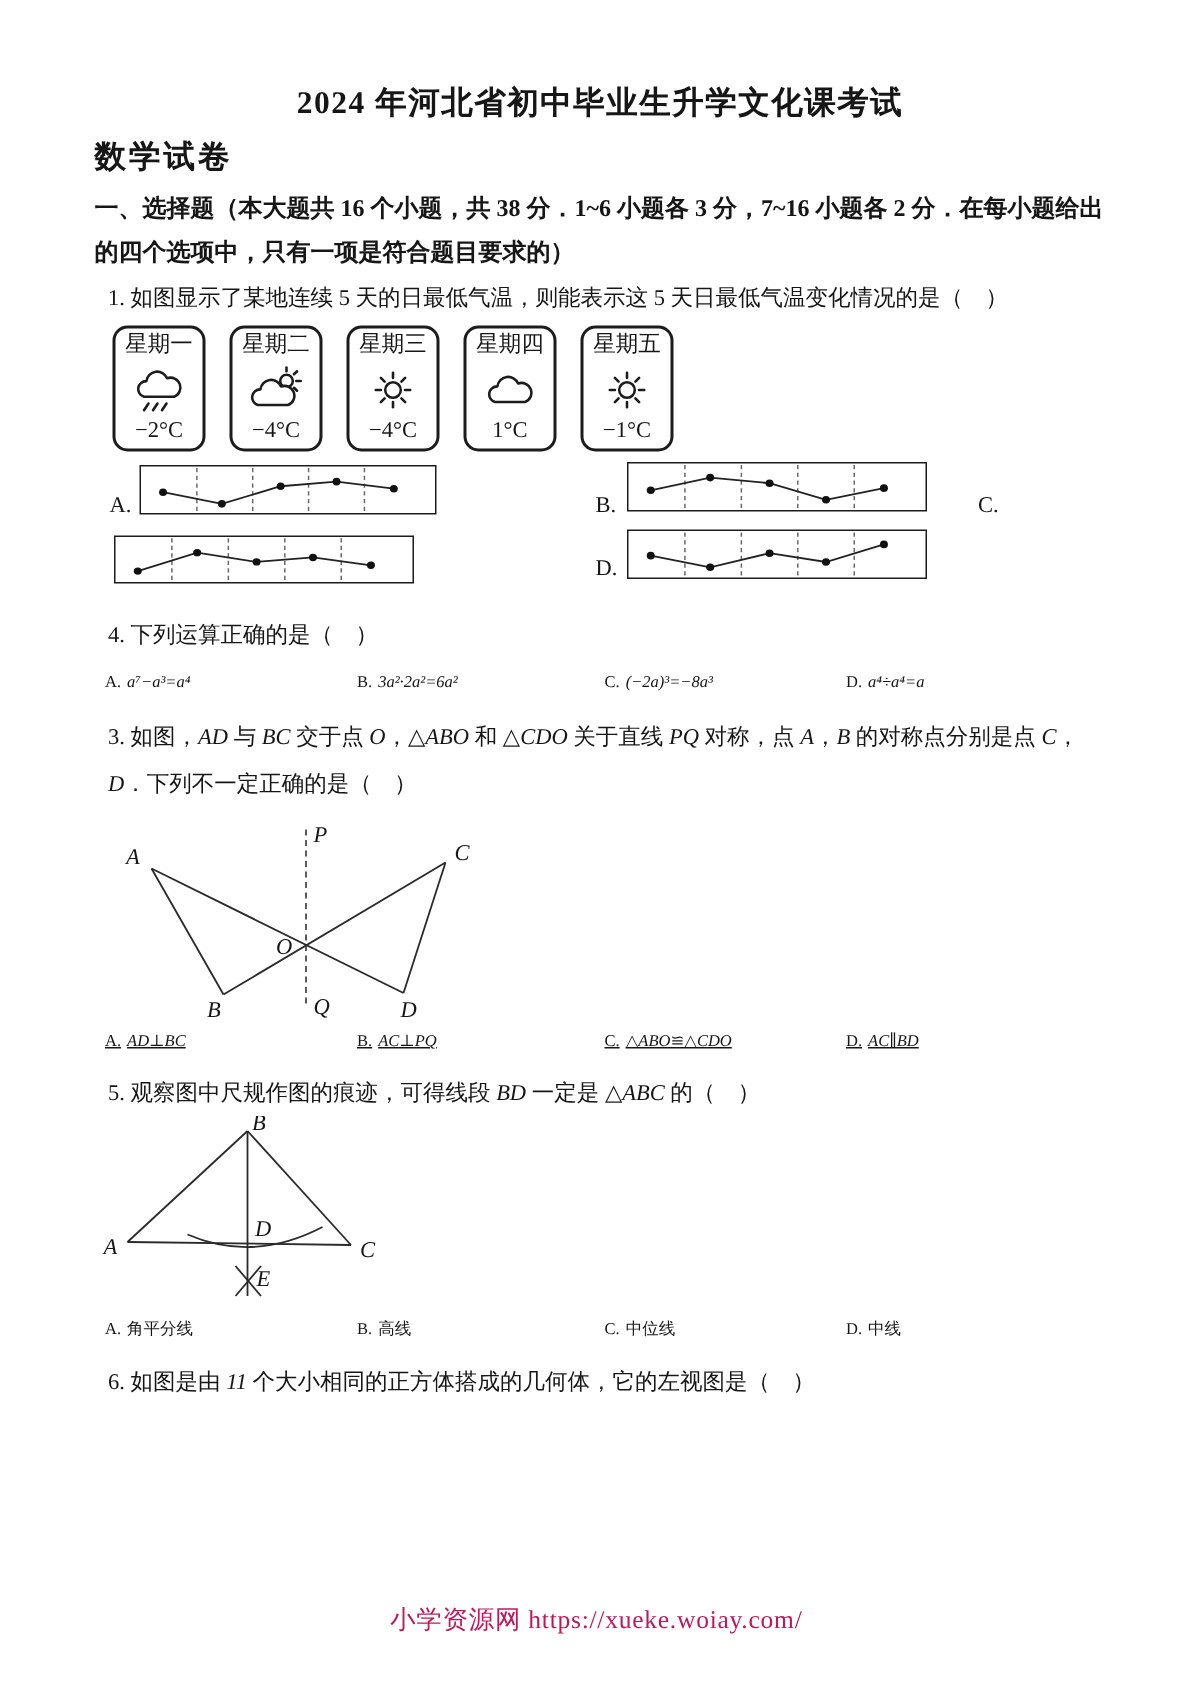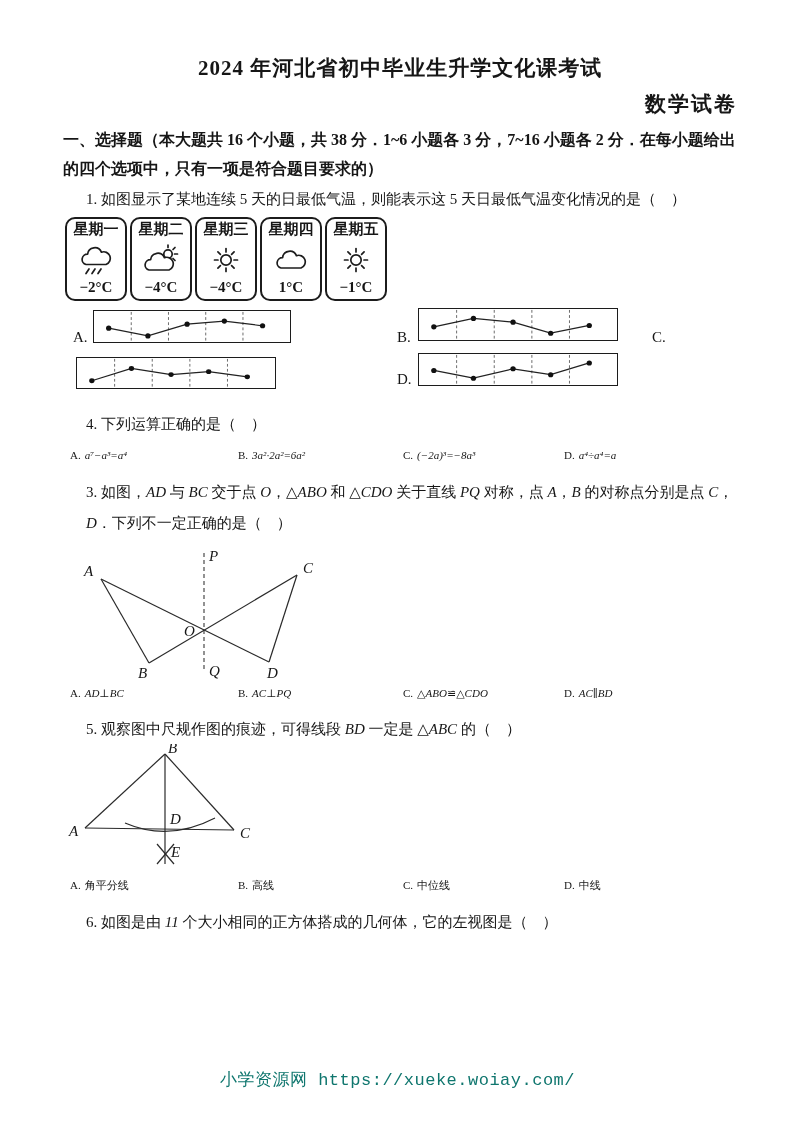--- a/index.html
+++ b/index.html
@@ -3,29 +3,29 @@
 <meta charset="utf-8">
 <style>
   * { margin:0; padding:0; box-sizing:border-box; }
   html,body { background:#ffffff; }
   body {
     width:795px; height:1125px; position:relative; overflow:hidden;
     font-family:"Liberation Serif","DejaVu Serif",serif; color:#161616;
   }
   .page { position:absolute; inset:0; padding:54px 58px 0 63px; }
   .title { text-align:center; font-size:21px; font-weight:bold; letter-spacing:1px; }
-  .subtitle { text-align:right; font-size:21px; font-weight:bold; margin-top:8px; letter-spacing:2px; }
+  .subtitle { text-align:left; font-size:21px; font-weight:bold; margin-top:8px; letter-spacing:2px; }
   .section { font-size:16px; font-weight:bold; line-height:29px; margin-top:7px; }
-  .stem { font-size:15px; line-height:26px; margin-left:23px; }
+  .stem { font-size:15px; line-height:26px; margin-left:9px; }
   .q1stem { margin-top:3px; }
   .math { font-family:"Liberation Serif","DejaVu Serif","DejaVu Sans",serif; font-style:italic; }
   .okey { font-style:normal; margin-right:4px; }
 
   
-  .cards { display:flex; gap:3px; margin-top:5px; margin-left:2px;font-weight:bold; }
+  .cards { display:flex; gap:16px; margin-top:5px; margin-left:12px; }
   .wcard {
     width:62px; height:84px; border:2px solid #1c1c1c; border-radius:10px;
     display:flex; flex-direction:column; align-items:center; padding-top:1px;
     background:#fff;
   }
   .wday { font-size:15px; white-space:nowrap; }
   .wicon { height:42px; display:flex; align-items:center; justify-content:center; }
   .wicon svg { stroke:#1c1c1c; fill:none; stroke-width:1.7; stroke-linecap:round; stroke-linejoin:round; }
   .wtemp { font-size:15px; margin-top:-2px; }
 
@@ -40,26 +40,26 @@
 
   .fig3 { display:block; margin:6px 0 0 10px; }
   .fig5 { display:block; margin:2px 0 0 4px; }
   .flbl { font-family:"Liberation Serif","DejaVu Serif",serif; font-style:italic; font-size:15px; fill:#161616; stroke:none; }
   .fline { stroke:#2a2a2a; stroke-width:1.2; fill:none; }
   .fdash { stroke:#4a4a4a; stroke-width:1.2; stroke-dasharray:4 3; fill:none; }
 
   .mt16 { margin-top:16px; }
   .mt12 { margin-top:12px; }
   .mt8  { margin-top:8px; }
-  .mt4  { margin-top:4px; }
+  .mt4  { margin-top:4px;text-decoration:underline; }
 
   .footer {
     position:absolute; left:0; right:0; top:1068px; text-align:center;
-    font-family:Liberation Mono, monospace;
-    font-size:17px; color:#0f766e; letter-spacing:0.5px;
+    font-family:Liberation Serif, serif;
+    font-size:17px; color:#be185d; letter-spacing:0.5px;
   }
 </style>
 </head>
 <body>
 
 <div class="page">
 
   <div class="title">2024 年河北省初中毕业生升学文化课考试</div>
   <div class="subtitle">数学试卷</div>
   <div class="section">一、选择题（本大题共 16 个小题，共 38 分．1~6 小题各 3 分，7~16 小题各 2 分．在每小题给出的四个选项中，只有一项是符合题目要求的）</div>

